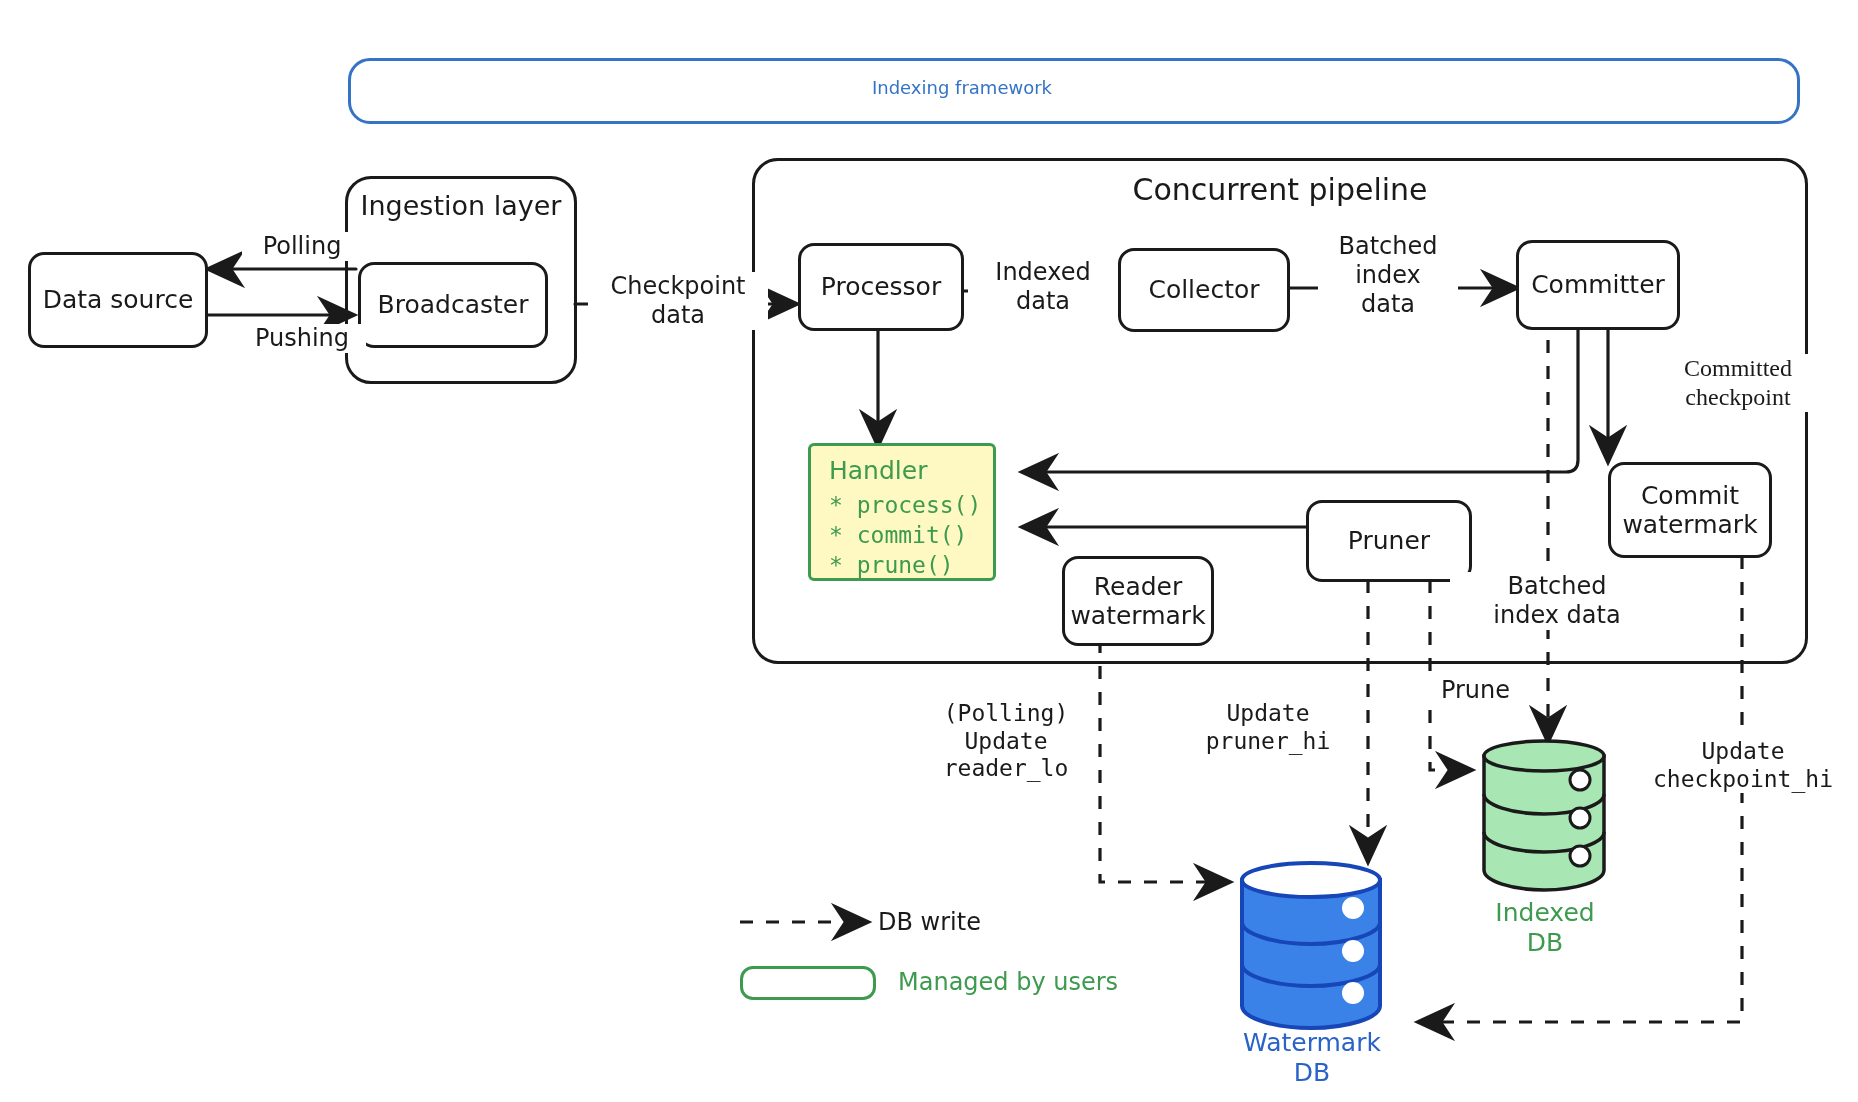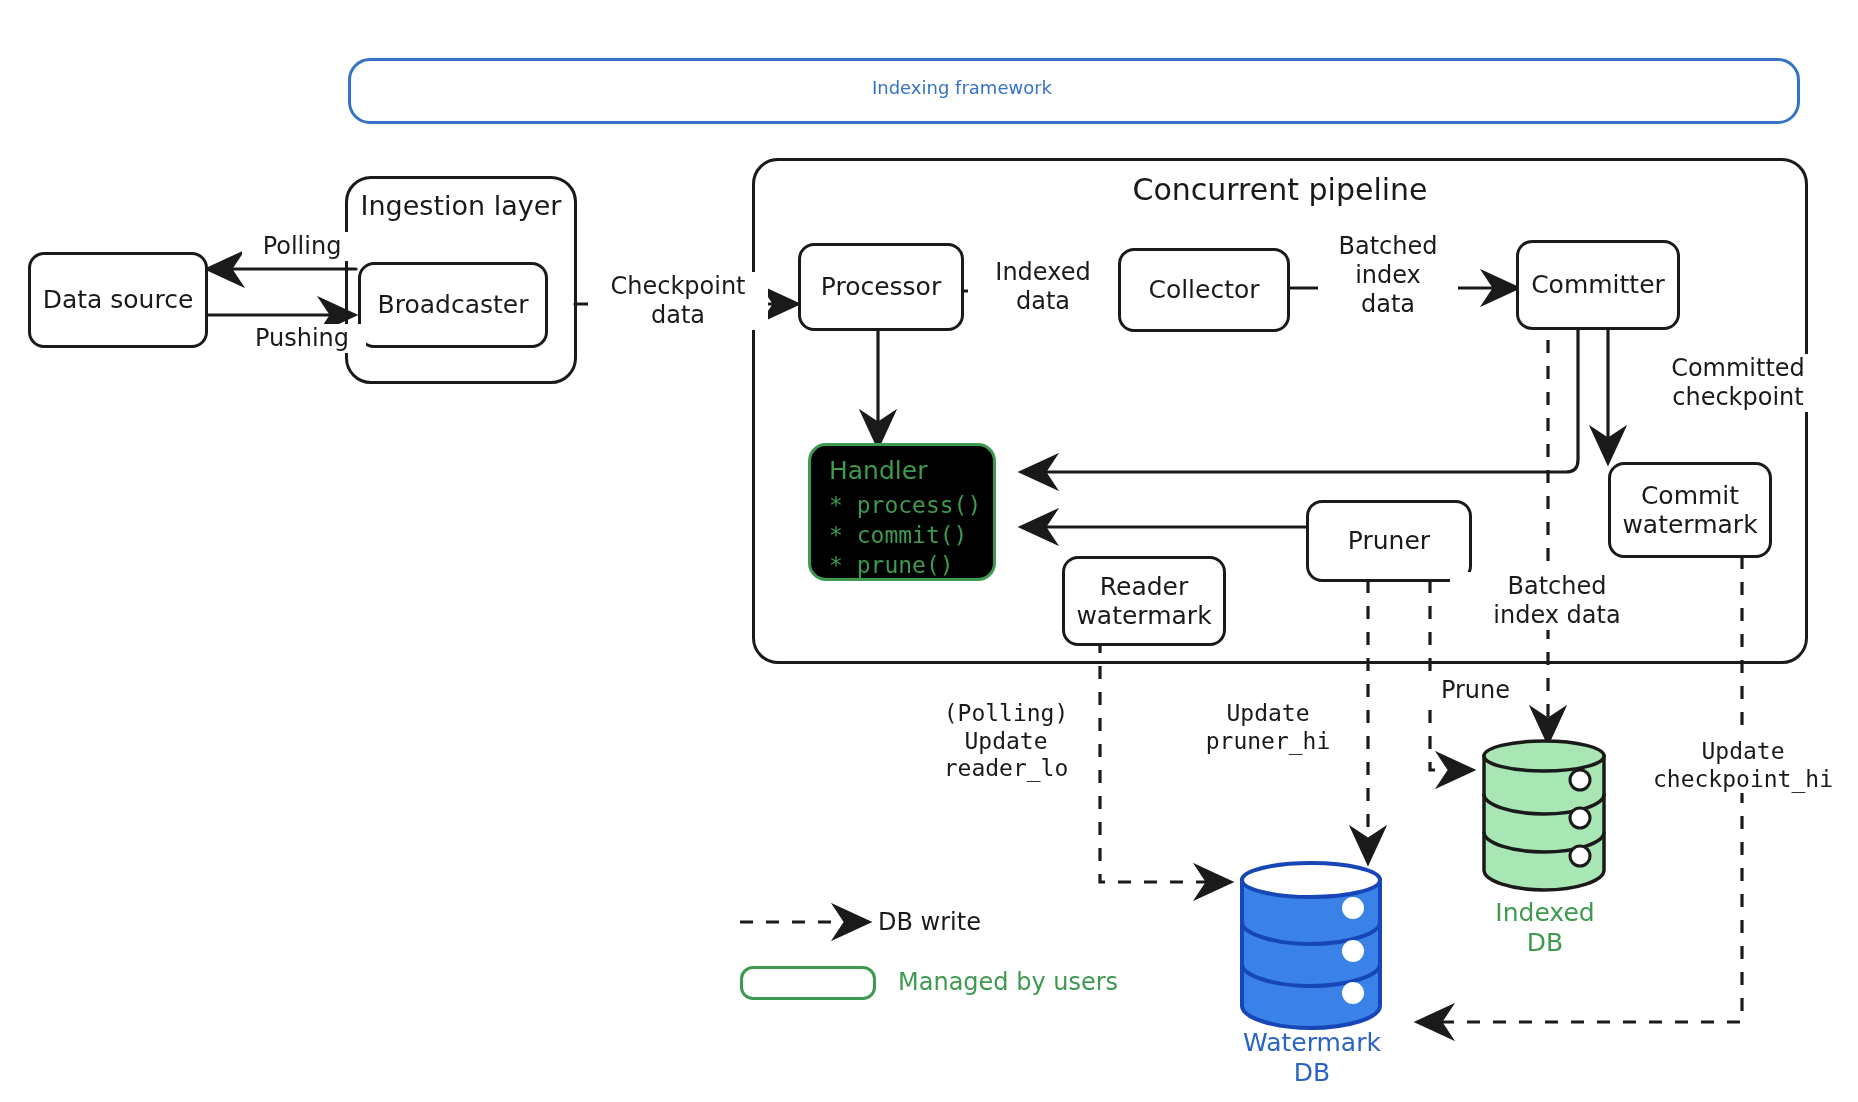--- a/index.html
+++ b/index.html
@@ -76,22 +76,22 @@
   .lbl.mono {
     font-family: "DejaVu Sans Mono", monospace;
     font-size: 23px;
   }
 
   
   .handler {
     position: absolute;
     box-sizing: border-box;
     border: 3px solid #3d9a4e;
-    border-radius: 18px;
-    background: #000000;
+    border-radius: 6px;
+    background: #fef9c3;
     color: #3d9a4e;
     padding: 10px 18px 14px 18px;
     z-index: 3;
   }
   .handler .h-title {
     font-family: "DejaVu Sans", sans-serif;
     font-size: 25px;
     margin-bottom: 6px;
   }
   .handler .h-method {
@@ -220,42 +220,42 @@
 
   <div class="box" style="left:1608px; top:462px; width:164px; height:96px; white-space:pre;">
     <span>Commit
 watermark</span>
   </div>
 
   <div class="box" style="left:1306px; top:500px; width:166px; height:82px;">
     <span>Pruner</span>
   </div>
 
-  <div class="box" style="left:1062px; top:556px; width:164px; height:90px; white-space:pre;">
+  <div class="box" style="left:1062px; top:556px; width:152px; height:90px; white-space:pre;">
     <span>Reader
 watermark</span>
   </div>
 
   <div class="handler" style="left:808px; top:443px; width:188px; height:138px;">
     <div class="h-title">Handler</div>
     <div class="h-method">* process()</div>
     <div class="h-method">* commit()</div>
     <div class="h-method">* prune()</div>
   </div>
 
   <div class="lbl" style="left:242px; top:232px; width:120px; text-align:center;">Polling</div>
   <div class="lbl" style="left:238px; top:324px; width:128px; text-align:center;">Pushing</div>
   <div class="lbl" style="left:588px; top:272px; width:180px; text-align:center;">Checkpoint
 data</div>
   <div class="lbl" style="left:968px; top:258px; width:150px; text-align:center;">Indexed
 data</div>
   <div class="lbl" style="left:1318px; top:232px; width:140px; text-align:center;">Batched
 index
 data</div>
-  <div class="lbl" style="left:1620px; top:354px; width:236px; text-align:center;">Committed
+  <div class="lbl" style="left:1620px; top:354px; width:236px; text-align:center;font-family:Liberation Serif, serif;">Committed
 checkpoint</div>
   <div class="lbl" style="left:1450px; top:572px; width:214px; text-align:center;">Batched
 index data</div>
   <div class="lbl" style="left:1400px; top:676px; width:110px; text-align:right;">Prune</div>
 
   <div class="lbl mono" style="left:918px; top:700px; width:176px; text-align:center;">(Polling)
 Update
 reader_lo</div>
   <div class="lbl mono" style="left:1178px; top:700px; width:180px; text-align:center;">Update
 pruner_hi</div>

